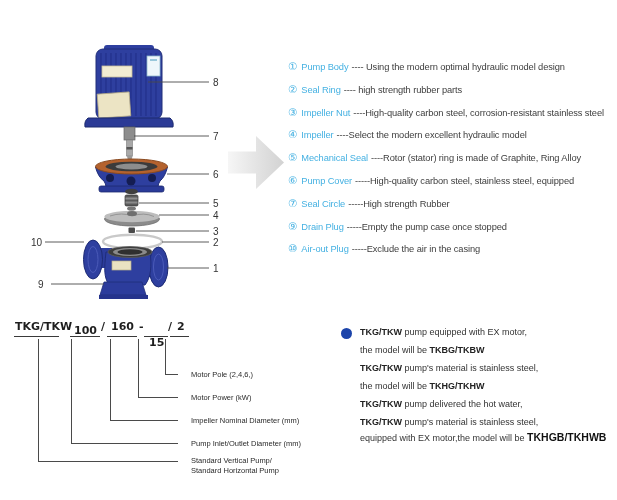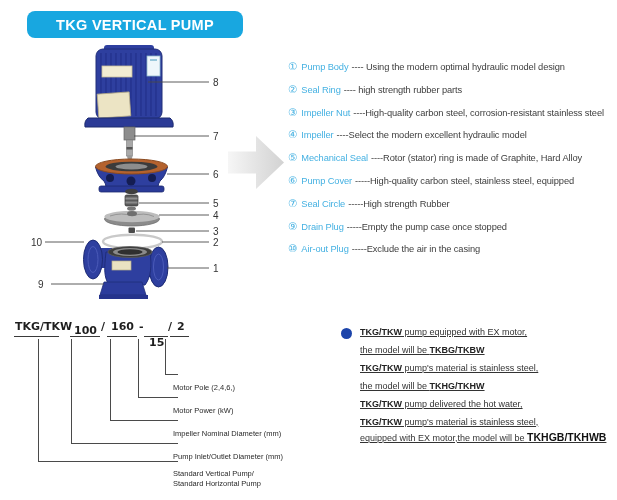--- a/index.html
+++ b/index.html
@@ -18,36 +18,35 @@
   
   .parts-list{position:absolute;left:288px;top:56px;width:328px;}
   .part-row{white-space:nowrap;line-height:21.8px;font-size:9.3px;letter-spacing:-0.1px;}
   .pnum{color:#45b1e2;font-size:10.5px;margin-right:4px;}
   .pname{color:#45b1e2;}
   .pdesc{color:#3d3d3d;margin-left:3px;}
   
   .codeseg{position:absolute;font-weight:bold;font-size:11px;color:#1e1e1e;font-family:"DejaVu Sans",sans-serif;white-space:nowrap;}
   .underline{position:absolute;height:0;border-bottom:1.5px solid #3a3a3a;}
   .elbow{position:absolute;border-left:1px solid #4a4a4a;border-bottom:1px solid #4a4a4a;box-sizing:border-box;}
-  .nomlabel{position:absolute;left:173px;font-size:7.5px;color:#2a2a2a;white-space:nowrap;line-height:10px;margin-top:13px;}
+  .nomlabel{position:absolute;left:191px;font-size:7.5px;color:#2a2a2a;white-space:nowrap;line-height:10px;}
   
   .notes{position:absolute;left:341px;top:324px;width:270px;}
   .bullet{position:absolute;left:0;top:4px;width:11px;height:11px;border-radius:50%;background:#1c44aa;}
   .notes-text{margin-left:19px;font-size:9px;color:#333;}
   .note-group{margin-bottom:1px;}
-  .note-line{line-height:17.5px;white-space:nowrap;text-decoration:underline;}
+  .note-line{line-height:17.5px;white-space:nowrap;}
   .nb{font-weight:bold;color:#222;}
   .nb-big{font-weight:bold;color:#111;font-size:10.5px;}
 </style>
 </head>
 <body>
 
 <div class="canvas">
 
-  <div class="banner">TKG VERTICAL PUMP</div>
 
   <svg class="diagram-svg" viewBox="0 0 617 500" xmlns="http://www.w3.org/2000/svg">
     <defs>
       <linearGradient id="ag" x1="0" y1="0" x2="1" y2="0">
         <stop offset="0" stop-color="#f6f6f6"></stop>
         <stop offset="1" stop-color="#d2d2d2"></stop>
       </linearGradient>
     </defs>
 
     <polygon points="228,151.5 256,151.5 256,136 284,162.5 256,189 256,173.5 228,173.5" fill="url(#ag)"></polygon>
@@ -156,21 +155,21 @@
       <text x="31" y="245.5">10</text>
       <text x="38" y="287.5">9</text>
     </g>
   </svg>
 
   <div class="parts-list">
     <div class="part-row"><span class="pnum">①</span><span class="pname">Pump Body</span><span class="pdesc">---- Using the modern optimal hydraulic model design</span></div>
     <div class="part-row"><span class="pnum">②</span><span class="pname">Seal Ring</span><span class="pdesc">---- high strength rubber parts</span></div>
     <div class="part-row"><span class="pnum">③</span><span class="pname">Impeller Nut</span><span class="pdesc">----High-quality carbon steel, corrosion-resistant stainless steel</span></div>
     <div class="part-row"><span class="pnum">④</span><span class="pname">Impeller</span><span class="pdesc">----Select the modern excellent hydraulic model</span></div>
-    <div class="part-row"><span class="pnum">⑤</span><span class="pname">Mechanical Seal</span><span class="pdesc">----Rotor (stator) ring is made of Graphite, Hard Alloy</span></div>
+    <div class="part-row"><span class="pnum">⑤</span><span class="pname">Mechanical Seal</span><span class="pdesc">----Rotor (stator) ring is made of Graphite, Ring Alloy</span></div>
     <div class="part-row"><span class="pnum">⑥</span><span class="pname">Pump Cover</span><span class="pdesc">-----High-quality carbon steel, stainless steel, equipped</span></div>
     <div class="part-row"><span class="pnum">⑦</span><span class="pname">Seal Circle</span><span class="pdesc">-----High strength Rubber</span></div>
     <div class="part-row"><span class="pnum">⑨</span><span class="pname">Drain Plug</span><span class="pdesc">-----Empty the pump case once stopped</span></div>
     <div class="part-row"><span class="pnum">⑩</span><span class="pname">Air-out Plug</span><span class="pdesc">-----Exclude the air in the casing</span></div>
   </div>
 
   <div>
     <span class="codeseg" style="left:15px;top:320px;">TKG/TKW</span>
     <span class="codeseg" style="left:74px;top:324px;">100</span>
     <span class="codeseg" style="left:101px;top:320px;">/</span>

